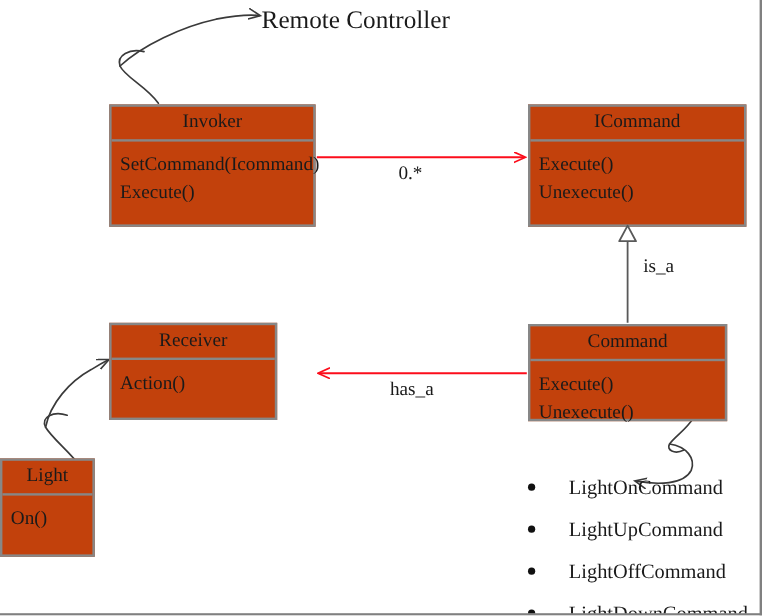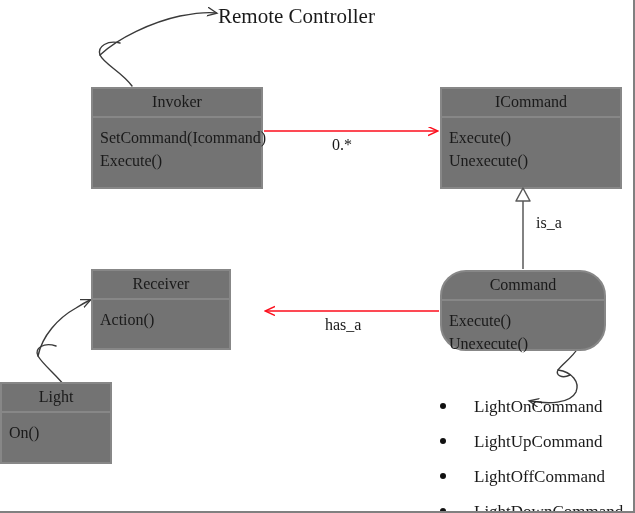--- a/index.html
+++ b/index.html
@@ -17,21 +17,21 @@
     box-sizing: border-box;
     overflow: hidden;
     font-family: "Liberation Serif", "DejaVu Serif", serif;
     color: #1a1a1a;
   }
 
   
   .uml-box {
     position: absolute;
     border: 2px solid #878787;
-    background: #737373;
+    background: #c2410c;
     box-sizing: border-box;
     z-index: 5;
   }
   .uml-title {
     text-align: center;
     font-size: 16px;
     line-height: 1;
     padding: 5px 0 6px 0;
     border-bottom: 2px solid #878787;
     white-space: nowrap;
@@ -143,29 +143,29 @@
     </div>
   </div>
 
   <div class="uml-box" id="box-receiver" style="left:91px; top:269px; width:140px; height:81px;">
     <div class="uml-title">Receiver</div>
     <div class="uml-members">
       <div>Action()</div>
     </div>
   </div>
 
-  <div class="uml-box" id="box-command" style="left:440px; top:270px; width:166px; height:81px;border-radius:26px;">
+  <div class="uml-box" id="box-command" style="left:440px; top:270px; width:166px; height:81px;">
     <div class="uml-title">Command</div>
     <div class="uml-members">
       <div>Execute()</div>
       <div>Unexecute()</div>
     </div>
   </div>
 
-  <div class="uml-box" id="box-light" style="left:0px; top:382px; width:112px; height:82px;">
+  <div class="uml-box" id="box-light" style="left:0px; top:382px; width:79px; height:82px;">
     <div class="uml-title">Light</div>
     <div class="uml-members">
       <div>On()</div>
     </div>
   </div>
 
   <svg class="layer" id="layer-over" viewBox="0 0 635 513">
     <defs>
       <marker id="redHead" markerWidth="11" markerHeight="11" refX="9" refY="4.5" orient="auto" markerUnits="userSpaceOnUse">
         <path d="M0,0 L10,4.5 L0,9" fill="none" stroke="#fc0d1b" stroke-width="1.4"></path>

